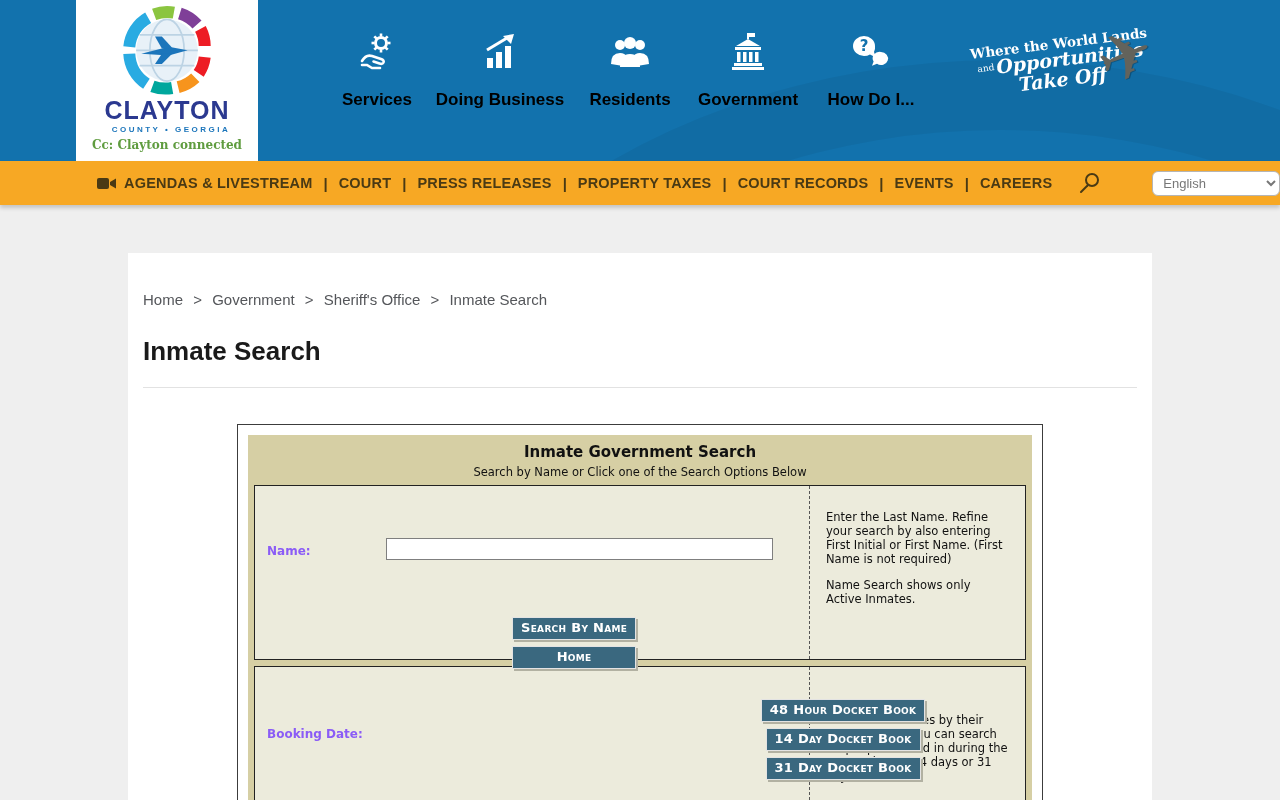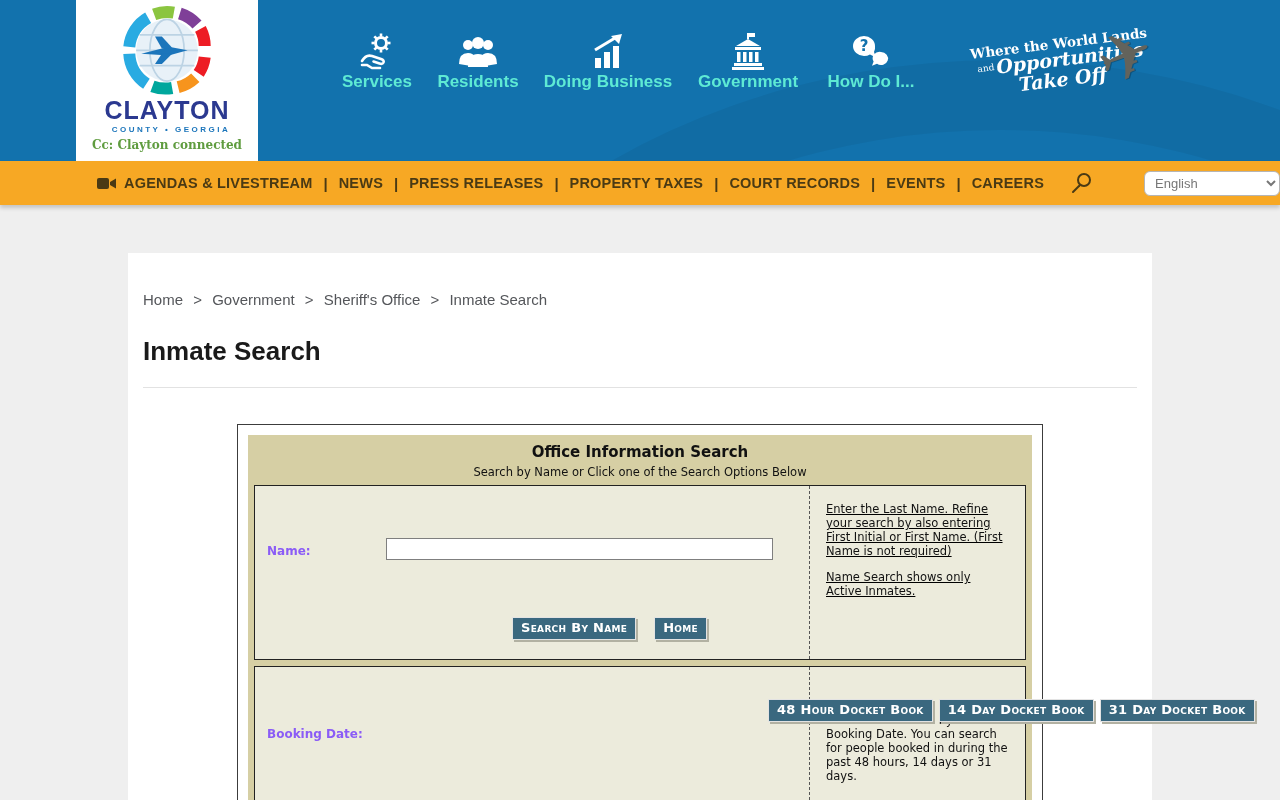--- a/index.html
+++ b/index.html
@@ -14,21 +14,21 @@
              border-radius:50%; border:70px solid rgba(0,0,0,0.05); }
   .logo-box { position:absolute; left:76px; top:0; width:182px; height:161px; background:#fff;
               display:flex; flex-direction:column; align-items:center; padding-top:4px; z-index:3; }
   .logo-name { font-size:25px; font-weight:bold; color:#2b3990; letter-spacing:1px; line-height:1; margin-top:-2px; }
   .logo-sub  { font-size:8px; font-weight:bold; color:#1b75bb; letter-spacing:2.5px; margin-top:2px;padding-left:8px; }
   .logo-tag  { font-family:"DejaVu Serif", serif; font-size:12px; font-weight:bold; color:#5f9c3f; margin-top:4px; }
 
   .main-nav { position:absolute; left:330px; top:30px; display:flex; z-index:2; }
   .nav-item { display:flex; flex-direction:column; align-items:center; cursor:pointer; }
   .nav-item .ni-icon { height:40px; display:flex; align-items:flex-end; }
-  .nav-item .ni-label { margin-top:2px; color:#5eead4; font-weight:bold; font-size:17px; white-space:nowrap; }
+  .nav-item .ni-label { margin-top:20px; color:#000000; font-weight:bold; font-size:17px; white-space:nowrap; }
   .w-serv{width:94px}.w-res{width:108px}.w-biz{width:152px}.w-gov{width:128px}.w-how{width:118px}
 
   .tagline { position:absolute; left:972px; top:36px; transform:rotate(-7deg); color:#fff;
              font-family:"DejaVu Serif", serif; text-align:center; line-height:1.05; z-index:2; }
   .tg1 { font-size:13.5px; font-weight:bold; }
   .tg-and { font-size:9px; vertical-align:4px; margin-right:2px; }
   .tg-big { font-size:19px; font-weight:bold; font-style:italic; }
 
   .plane { position:absolute; left:1098px; top:18px; font-size:66px; color:#63635c;
            transform:rotate(-22deg); z-index:2;
@@ -60,33 +60,33 @@
   .form-tan { background:#d6cfa4; padding:8px 6px 12px; }
   .form-title { text-align:center; font-family:"DejaVu Sans", sans-serif; font-weight:bold;
                 font-size:15px; color:#111; }
   .form-subtitle { text-align:center; font-family:"DejaVu Sans", sans-serif; font-size:11.5px;
                    color:#111; margin-top:4px; }
   .section { background:#ecebdc; border:1px solid #222; margin-top:6px;
              display:grid; grid-template-columns:554px 1fr; font-family:"DejaVu Sans", sans-serif; }
   .sec-left { position:relative; }
   .sec-right { border-left:1px dashed #555; padding:0 16px 10px 16px; }
   .sec-name { height:175px; }
-  .sec-name .sec-right { padding-top:16px;text-decoration:underline; }
+  .sec-name .sec-right { padding-top:24px; }
   .sec-book { height:135px; }
   .sec-book .sec-right { padding-top:46px; }
 
   .fld-label { position:absolute; font-size:12px; font-weight:bold; color:#8b5cf6; }
   .name-label { left:12px; top:58px; }
   .book-label { left:12px; top:60px; }
   .name-input { position:absolute; left:131px; top:52px; width:387px; height:22px;
                 border:1px solid #7f7f7f; background:#fff; font-size:12px; padding:0 4px;
                 font-family:"DejaVu Sans", sans-serif; }
-  .name-btn-row { position:absolute; left:257px; top:131px; display:flex; gap:18px; }
+  .name-btn-row { position:absolute; left:257px; top:131px; display:flex; gap:6px;flex-direction:column; }
   .book-btn-col { position:absolute; left:513px; top:32px; width:150px;
-                  display:flex; flex-direction:row; align-items:center; gap:6px; }
+                  display:flex; flex-direction:column; align-items:center; gap:6px; }
 
   .btn { background:#3a687f; color:#fff; font-family:"DejaVu Sans", sans-serif;
          font-size:13px; font-weight:bold; font-variant:small-caps; letter-spacing:0.3px;
          border:1px solid #e3e3e3; box-shadow:2px 2px 0 #b2b1a2; padding:1px 8px 3px;
          line-height:17px; cursor:pointer; white-space:nowrap; }
 
   .help-text { font-size:11.5px; color:#111; line-height:1.22; }
   .help-text + .help-text { margin-top:12px; }
 
   svg { display:block; }
@@ -138,44 +138,44 @@
               <line x1="27.6" y1="15.6" x2="29.7" y2="17.7"></line>
             <line x1="29.7" y1="4.3" x2="27.6" y2="6.4"></line>
               <line x1="18.4" y1="15.6" x2="16.3" y2="17.7"></line>
           </g>
           <path d="M4 29 q4 -7 10 -5 l9 3 q3.5 1.2 2.5 3.5 q-1 2 -4 1 l-6 -2" stroke-width="2.6" stroke-linecap="round"></path>
           <path d="M4 33 h5 l5 3 h8" stroke-width="2.6" stroke-linecap="round"></path>
         </svg>
       </span>
       <span class="ni-label">Services</span>
     </div>
+    <div class="nav-item w-biz">
+      <span class="ni-icon">
+        <svg width="38" height="36" viewBox="0 0 38 36">
+          <rect x="6" y="24" width="6" height="10" fill="#fff"></rect>
+          <rect x="15" y="18" width="6" height="16" fill="#fff"></rect>
+          <rect x="24" y="12" width="6" height="22" fill="#fff"></rect>
+          <path d="M6 16 L26 4" stroke="#fff" stroke-width="3"></path>
+          <path d="M22 2 L33 0 L30 10 Z" fill="#fff"></path>
+        </svg>
+      </span>
+      <span class="ni-label">Doing Business</span>
+    </div>
     <div class="nav-item w-res">
       <span class="ni-icon">
         <svg width="42" height="34" viewBox="0 0 42 34" fill="#fff">
           <circle cx="11" cy="9" r="5"></circle>
             <circle cx="31" cy="9" r="5"></circle>
             <circle cx="21" cy="7" r="6"></circle>
           <path d="M2 28 q0 -11 9 -11 q5 0 7 4 q-4 3 -4 9 z"></path>
           <path d="M40 28 q0 -11 -9 -11 q-5 0 -7 4 q4 3 4 9 z"></path>
           <path d="M11 31 q0 -13 10 -13 q10 0 10 13 z"></path>
         </svg>
       </span>
       <span class="ni-label">Residents</span>
-    </div>
-    <div class="nav-item w-biz">
-      <span class="ni-icon">
-        <svg width="38" height="36" viewBox="0 0 38 36">
-          <rect x="6" y="24" width="6" height="10" fill="#fff"></rect>
-          <rect x="15" y="18" width="6" height="16" fill="#fff"></rect>
-          <rect x="24" y="12" width="6" height="22" fill="#fff"></rect>
-          <path d="M6 16 L26 4" stroke="#fff" stroke-width="3"></path>
-          <path d="M22 2 L33 0 L30 10 Z" fill="#fff"></path>
-        </svg>
-      </span>
-      <span class="ni-label">Doing Business</span>
     </div>
     <div class="nav-item w-gov">
       <span class="ni-icon">
         <svg width="36" height="38" viewBox="0 0 36 38" fill="#fff">
           <rect x="17" y="1" width="2" height="6"></rect>
             <rect x="19" y="1" width="6" height="4"></rect>
           <path d="M6 14 L18 7 L30 14 Z"></path>
           <rect x="5" y="15" width="26" height="3"></rect>
           <rect x="7" y="20" width="3.5" height="10"></rect>
             <rect x="13" y="20" width="3.5" height="10"></rect>
@@ -212,21 +212,21 @@
   <span class="u-item">
     <span class="u-cam">
       <svg width="20" height="15" viewBox="0 0 20 15">
         <rect x="0" y="2" width="12" height="11" rx="2" fill="#4a3a14"></rect>
         <path d="M13 6 L19 2.5 L19 12.5 L13 9 Z" fill="#4a3a14"></path>
       </svg>
     </span>
     <span>AGENDAS &amp; LIVESTREAM</span>
   </span>
   <span class="u-sep">|</span>
-  <span class="u-item">NEWS</span>
+  <span class="u-item">COURT</span>
   <span class="u-sep">|</span>
   <span class="u-item">PRESS RELEASES</span>
   <span class="u-sep">|</span>
   <span class="u-item">PROPERTY TAXES</span>
   <span class="u-sep">|</span>
   <span class="u-item">COURT RECORDS</span>
   <span class="u-sep">|</span>
   <span class="u-item">EVENTS</span>
   <span class="u-sep">|</span>
   <span class="u-item">CAREERS</span>
@@ -252,21 +252,21 @@
     <span class="bc-link">Sheriff's Office</span>
     <span class="bc-sep">&gt;</span>
     <span>Inmate Search</span>
   </div>
 
   <h1 class="page-title">Inmate Search</h1>
   <hr class="title-rule">
 
   <div class="form-box">
     <div class="form-tan">
-      <div class="form-title">Office Information Search</div>
+      <div class="form-title">Inmate Government Search</div>
       <div class="form-subtitle">Search by Name or Click one of the Search Options Below</div>
 
       <div class="section sec-name">
         <div class="sec-left">
           <span class="fld-label name-label">Name:</span>
           <input class="name-input" type="text" value="" style="">
           <div class="name-btn-row">
             <button class="btn">Search By Name</button>
             <button class="btn">Home</button>
           </div>

